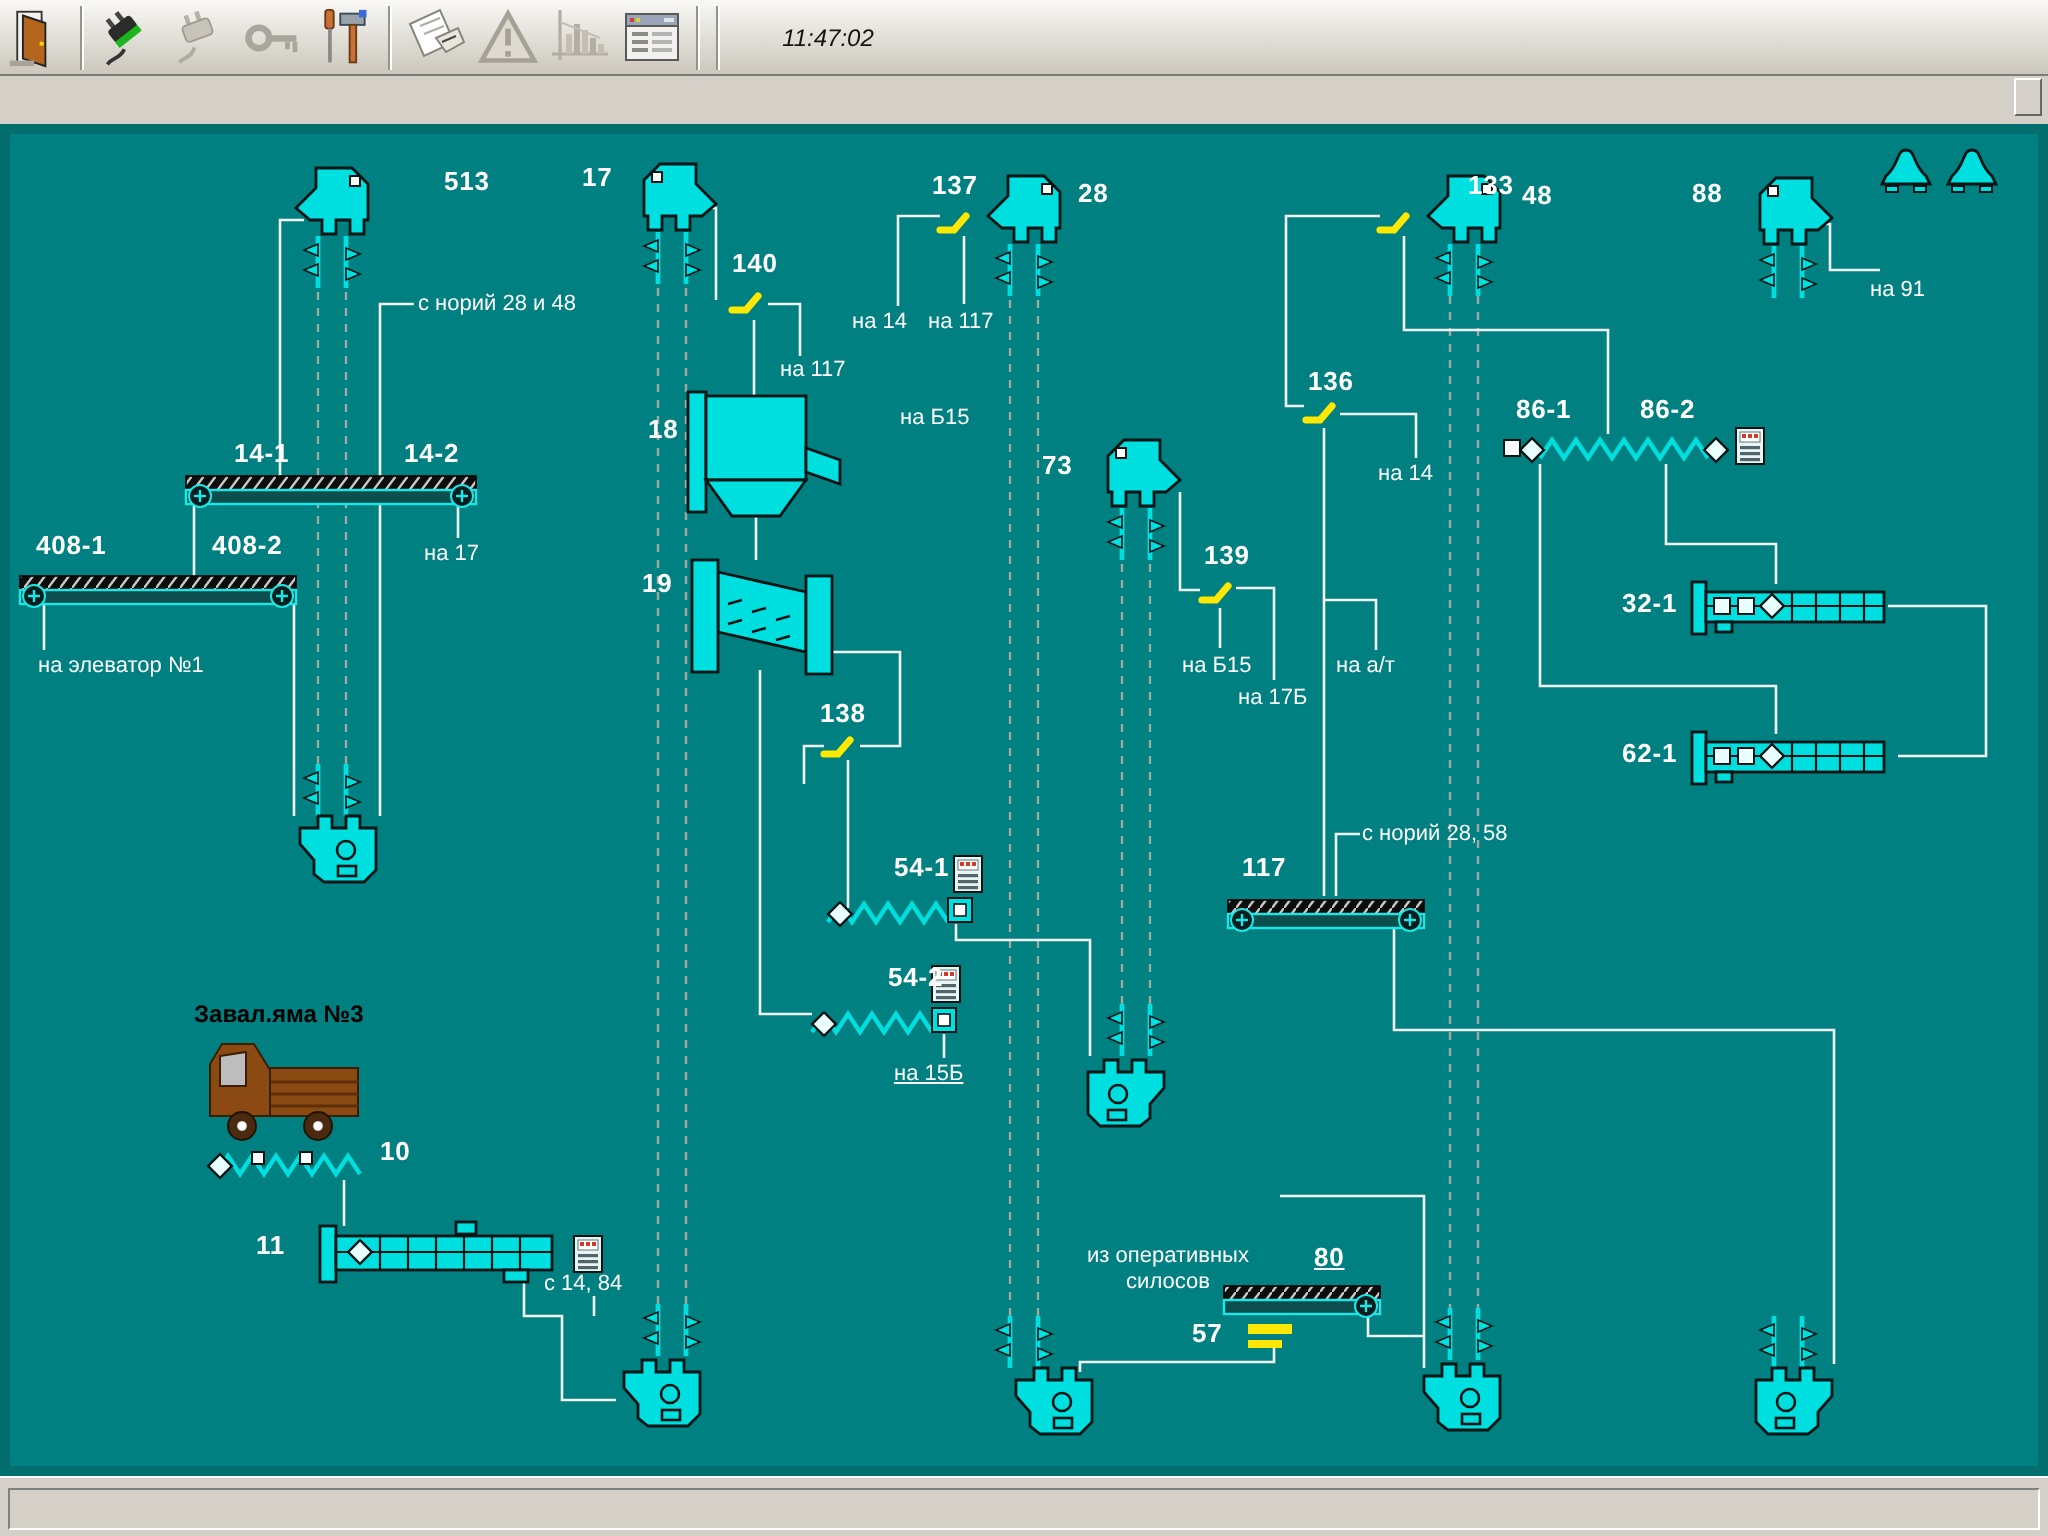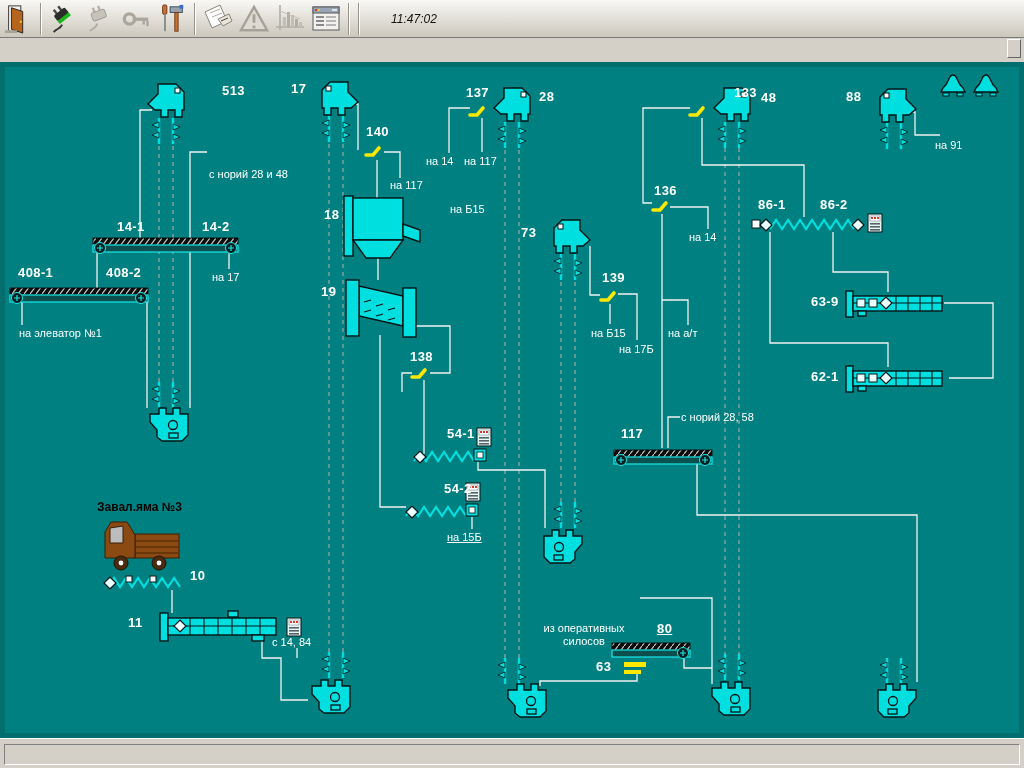--- a/index.html
+++ b/index.html
@@ -462,31 +462,31 @@
         <div class="lbl eq" style="left: 18px; top: 204px;">408-1</div>
         <div class="lbl eq" style="left: 106px; top: 204px;">408-2</div>
         <div class="lbl eq" style="left: 521px; top: 164px;">73</div>
         <div class="lbl eq" style="left: 686px; top: 24px; margin-left: 48px;">133</div>
         <div class="lbl eq" style="left: 761px; top: 29px;">48</div>
         <div class="lbl eq" style="left: 846px; top: 28px;">88</div>
         <div class="lbl eq" style="left: 654px; top: 122px;">136</div>
         <div class="lbl eq" style="left: 758px; top: 136px;">86-1</div>
         <div class="lbl eq" style="left: 820px; top: 136px;">86-2</div>
         <div class="lbl eq" style="left: 602px; top: 209px;">139</div>
-        <div class="lbl eq" style="left: 811px; top: 233px;">63-9</div>
+        <div class="lbl eq" style="left: 811px; top: 233px;">32-1</div>
         <div class="lbl eq" style="left: 811px; top: 308px; text-align: right;">62-1</div>
         <div class="lbl eq" style="left: 410px; top: 288px;">138</div>
         <div class="lbl eq" style="left: 447px; top: 365px;">54-1</div>
         <div class="lbl eq" style="left: 444px; top: 420px;">54-2</div>
         <div class="lbl eq" style="left: 621px; top: 365px;">117</div>
         <div class="lbl eq" style="left: 657px; top: 560px; text-decoration: underline;">80</div>
-        <div class="lbl eq" style="left: 596px; top: 598px;">63</div>
+        <div class="lbl eq" style="left: 596px; top: 598px;">57</div>
         <div class="lbl eq" style="left: 190px; top: 507px;">10</div>
         <div class="lbl eq" style="left: 128px; top: 554px;">11</div>
-        <div class="lbl ann" style="left: 209px; top: 84px; margin-top: 22px;">с норий 28 и 48</div>
+        <div class="lbl ann" style="left: 209px; top: 84px;">с норий 28 и 48</div>
         <div class="lbl ann" style="left: 212px; top: 209px;">на 17</div>
         <div class="lbl ann" style="left: 7px; top: 265px; margin-left: 12px;">на элеватор №1</div>
         <div class="lbl ann" style="left: 390px; top: 117px;">на 117</div>
         <div class="lbl ann" style="left: 426px; top: 93px;">на 14</div>
         <div class="lbl ann" style="left: 464px; top: 93px;">на 117</div>
         <div class="lbl ann" style="left: 450px; top: 141px;">на Б15</div>
         <div class="lbl ann" style="left: 689px; top: 169px;">на 14</div>
         <div class="lbl ann" style="left: 591px; top: 265px;">на Б15</div>
         <div class="lbl ann" style="left: 619px; top: 281px;">на 17Б</div>
         <div class="lbl ann" style="left: 668px; top: 265px;">на а/т</div>

